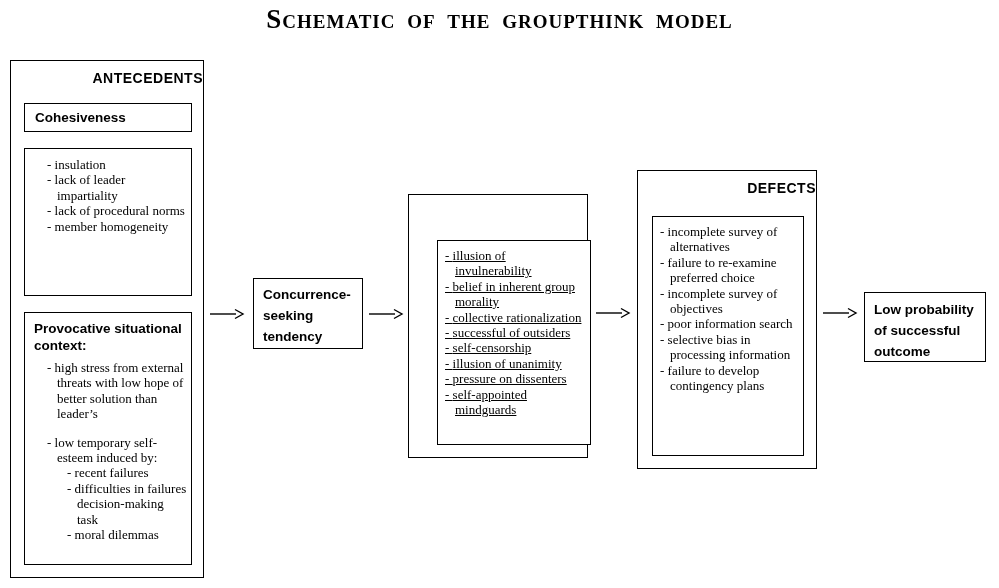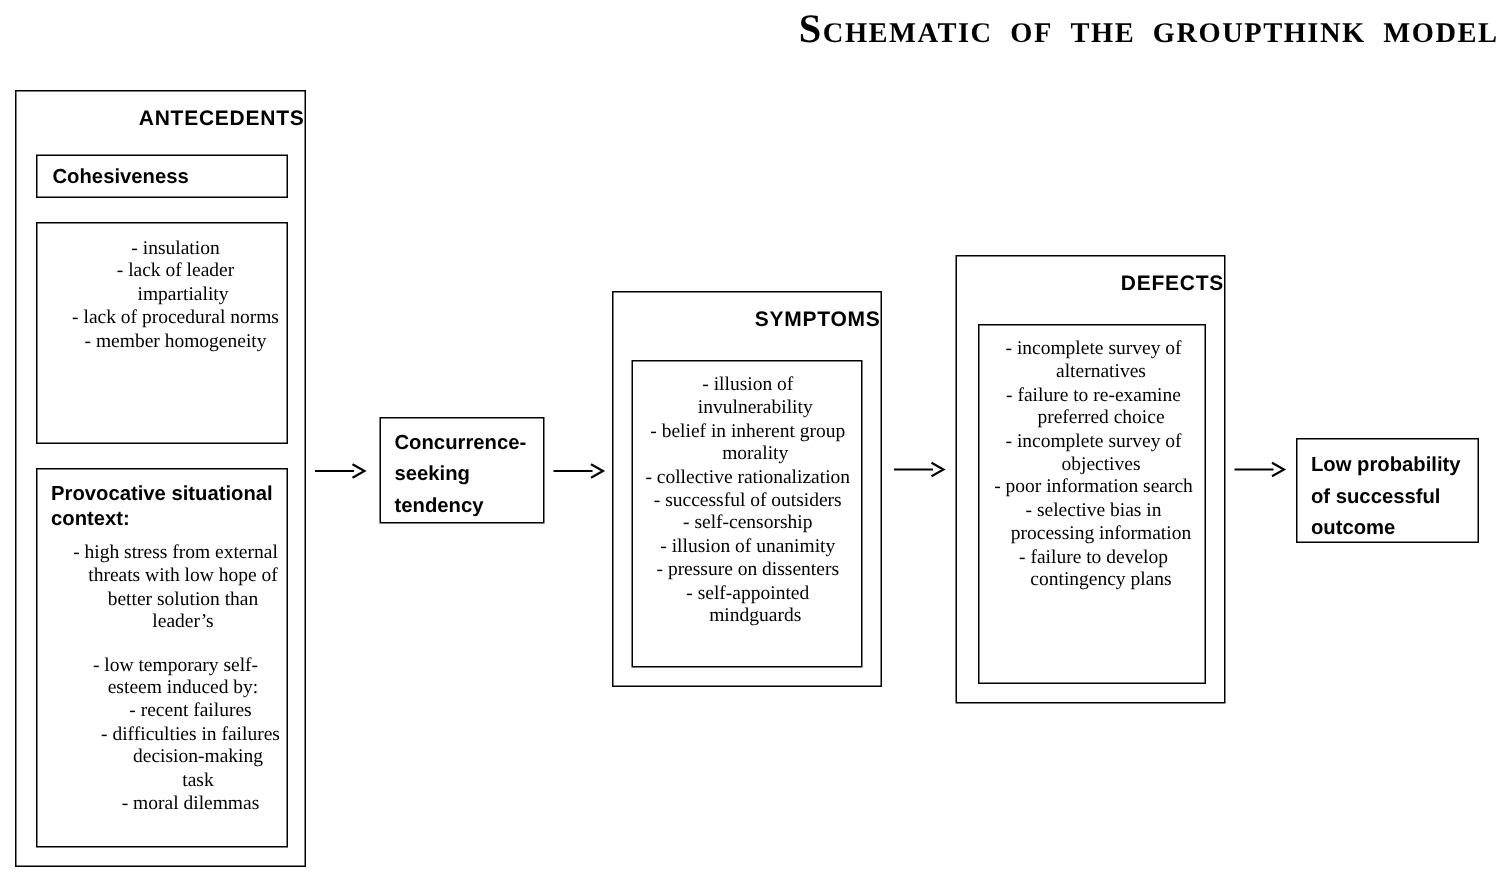--- a/index.html
+++ b/index.html
@@ -8,21 +8,21 @@
     width: 999px;
     height: 588px;
     background: #ffffff;
     color: #000;
     font-family: "Liberation Sans", sans-serif;
     overflow: hidden;
   }
   .title {
     position: absolute;
     left: 0; right: 0; top: 4px;
-    text-align: right;
+    text-align: center;
     font-family: "Liberation Serif", serif;
     font-weight: bold;
     font-variant: small-caps;
     font-size: 27px;
     letter-spacing: 1px;
     word-spacing: 4px;
   }
   .box {
     position: absolute;
     border: 1px solid #000;
@@ -39,21 +39,20 @@
   .sub-heading {
     font-weight: bold;
     font-size: 13.5px;
     line-height: 16.5px;
     margin-bottom: 6px;
   }
   .serif-list {
     font-family: "Liberation Serif", serif;
     font-size: 13px;
     line-height: 15.4px;
-    text-align: center;
   }
   .li {
     padding-left: 10px;
     text-indent: -10px;
   }
   .li::before { content: "- "; }
   .indented-list { margin-left: 13px; }
   .sub-list { margin-left: 20px; }
   .gap-above { margin-top: 13px; }
   .bold-label {
@@ -65,22 +64,22 @@
   .antecedents-outer { left: 10px; top: 60px; width: 194px; height: 518px; }
   .cohesiveness-box  { left: 13px; top: 42px;  width: 168px; height: 29px;
                        display: flex; align-items: center; padding-left: 10px; }
   .structural-box    { left: 13px; top: 87px;  width: 168px; height: 148px;
                        padding: 8px 4px 0 9px; }
   .provocative-box   { left: 13px; top: 251px; width: 168px; height: 253px;
                        padding: 8px 4px 0 9px; }
   .concurrence-box   { left: 253px; top: 278px; width: 110px; height: 71px;
                        padding: 5px 6px 0 9px; }
   .symptoms-outer    { left: 408px; top: 194px; width: 180px; height: 264px; }
-  .symptoms-inner    { left: 12px;  top: 45px;  width: 154px; height: 205px;
-                       padding: 7px 6px 4px 7px; }
+  .symptoms-inner    { left: 28px;  top: 45px;  width: 154px; height: 205px;
+                       padding: 7px 6px 4px 7px; text-decoration: underline; }
   .defects-outer     { left: 637px; top: 170px; width: 180px; height: 299px; }
   .defects-inner     { left: 14px;  top: 45px;  width: 152px; height: 240px;
                        padding: 7px 5px 0 7px; }
   .outcome-box       { left: 864px; top: 292px; width: 122px; height: 70px;
                        padding: 6px 4px 0 9px; }
   .arrow {
     position: absolute;
     width: 36px; height: 14px;
   }
   .arrow-1 { left: 209px; top: 307px; }
@@ -133,21 +132,20 @@
   <div class="box concurrence-box">
     <span class="bold-label">Concurrence-seeking tendency</span>
   </div>
 
   <svg class="arrow arrow-2" viewBox="0 0 36 14">
     <line x1="1" y1="7" x2="27" y2="7" stroke="#000" stroke-width="1.4"></line>
     <polyline points="26,2.5 34,7 26,11.5" fill="none" stroke="#000" stroke-width="1.4"></polyline>
   </svg>
 
   <div class="box symptoms-outer">
-    <div class="box-header">SYMPTOMS</div>
     <div class="box symptoms-inner serif-list">
       <div class="li">illusion of invulnerability</div>
       <div class="li">belief in inherent group morality</div>
       <div class="li">collective rationalization</div>
       <div class="li">successful of outsiders</div>
       <div class="li">self-censorship</div>
       <div class="li">illusion of unanimity</div>
       <div class="li">pressure on dissenters</div>
       <div class="li">self-appointed mindguards</div>
     </div>

